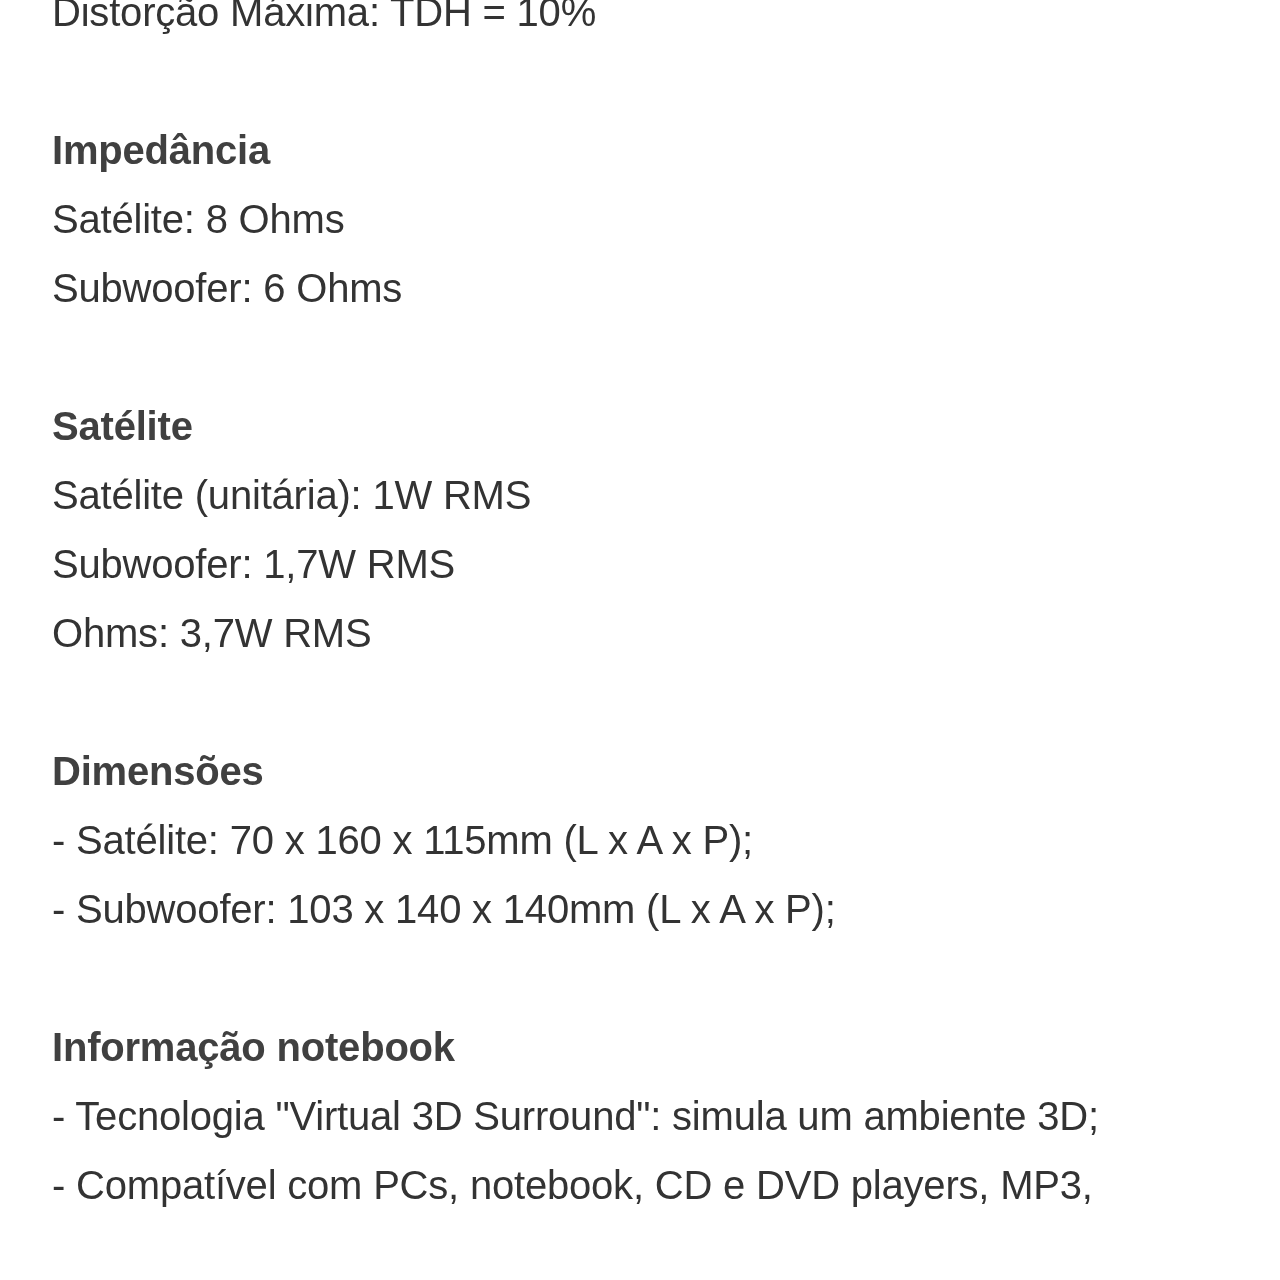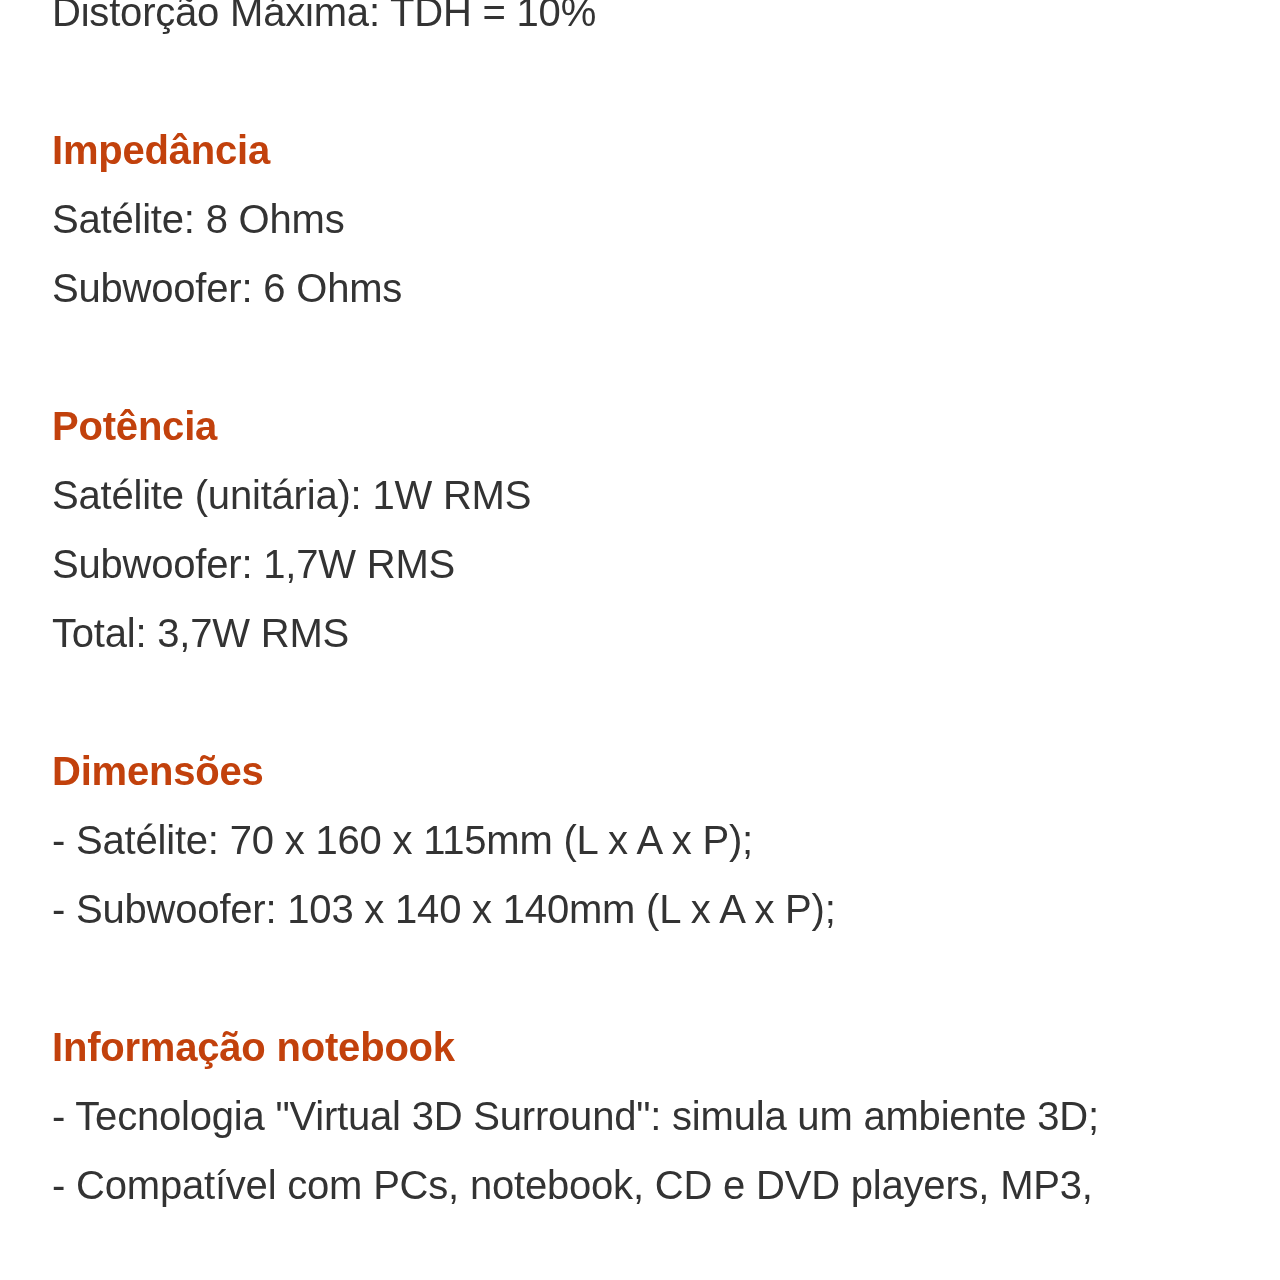--- a/index.html
+++ b/index.html
@@ -23,42 +23,42 @@
     }
     .line {
       font-size: 40px;
       line-height: 69px;
       height: 69px;
       white-space: nowrap;
       letter-spacing: -0.2px;
     }
     .heading {
       font-weight: bold;
-      color: #c2410c;
+      color: #404040;
     }
     .gap {
       height: 69px;
     }
   </style>
 </head>
 <body>
 
 <div class="content">
   <div class="line">Distorção Máxima: TDH = 10%</div>
   <div class="gap"></div>
 
   <div class="line heading">Impedância</div>
   <div class="line">Satélite: 8 Ohms</div>
   <div class="line">Subwoofer: 6 Ohms</div>
   <div class="gap"></div>
 
-  <div class="line heading">Potência</div>
+  <div class="line heading">Satélite</div>
   <div class="line">Satélite (unitária): 1W RMS</div>
   <div class="line">Subwoofer: 1,7W RMS</div>
-  <div class="line">Total: 3,7W RMS</div>
+  <div class="line">Ohms: 3,7W RMS</div>
   <div class="gap"></div>
 
   <div class="line heading">Dimensões</div>
   <div class="line">- Satélite: 70 x 160 x 115mm (L x A x P);</div>
   <div class="line">- Subwoofer: 103 x 140 x 140mm (L x A x P);</div>
   <div class="gap"></div>
 
   <div class="line heading">Informação notebook</div>
   <div class="line">- Tecnologia "Virtual 3D Surround": simula um ambiente 3D;</div>
   <div class="line">- Compatível com PCs, notebook, CD e DVD players, MP3,</div>

